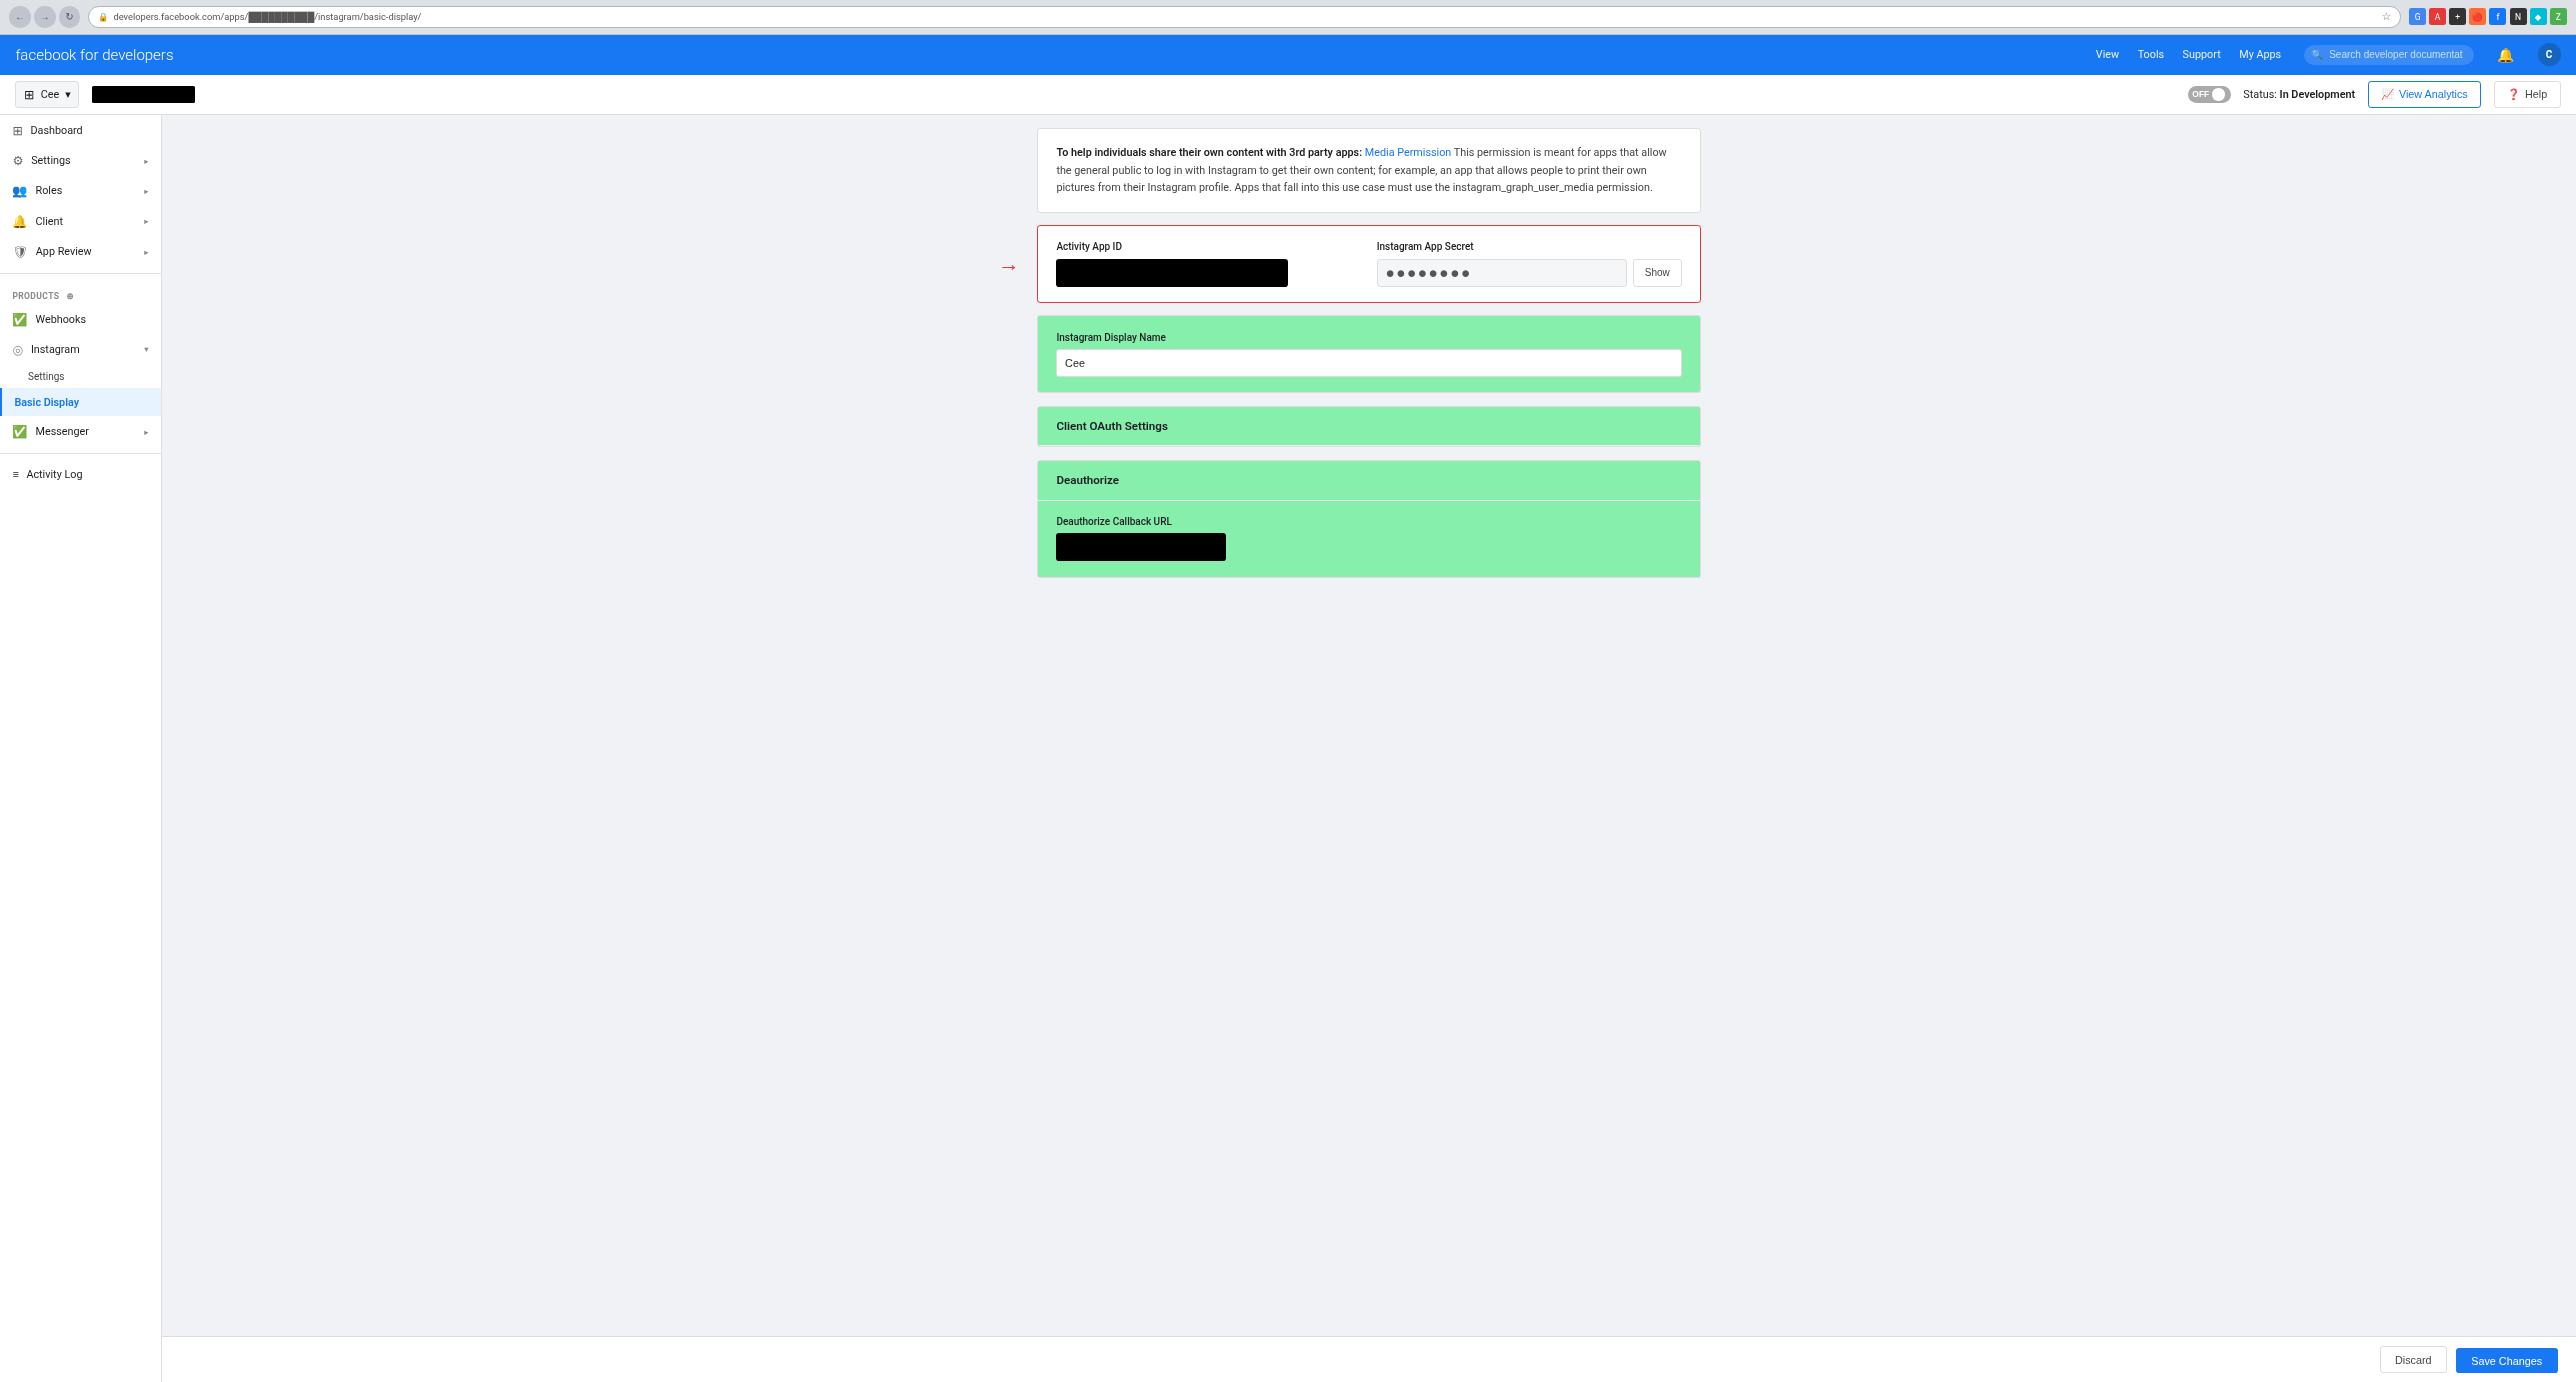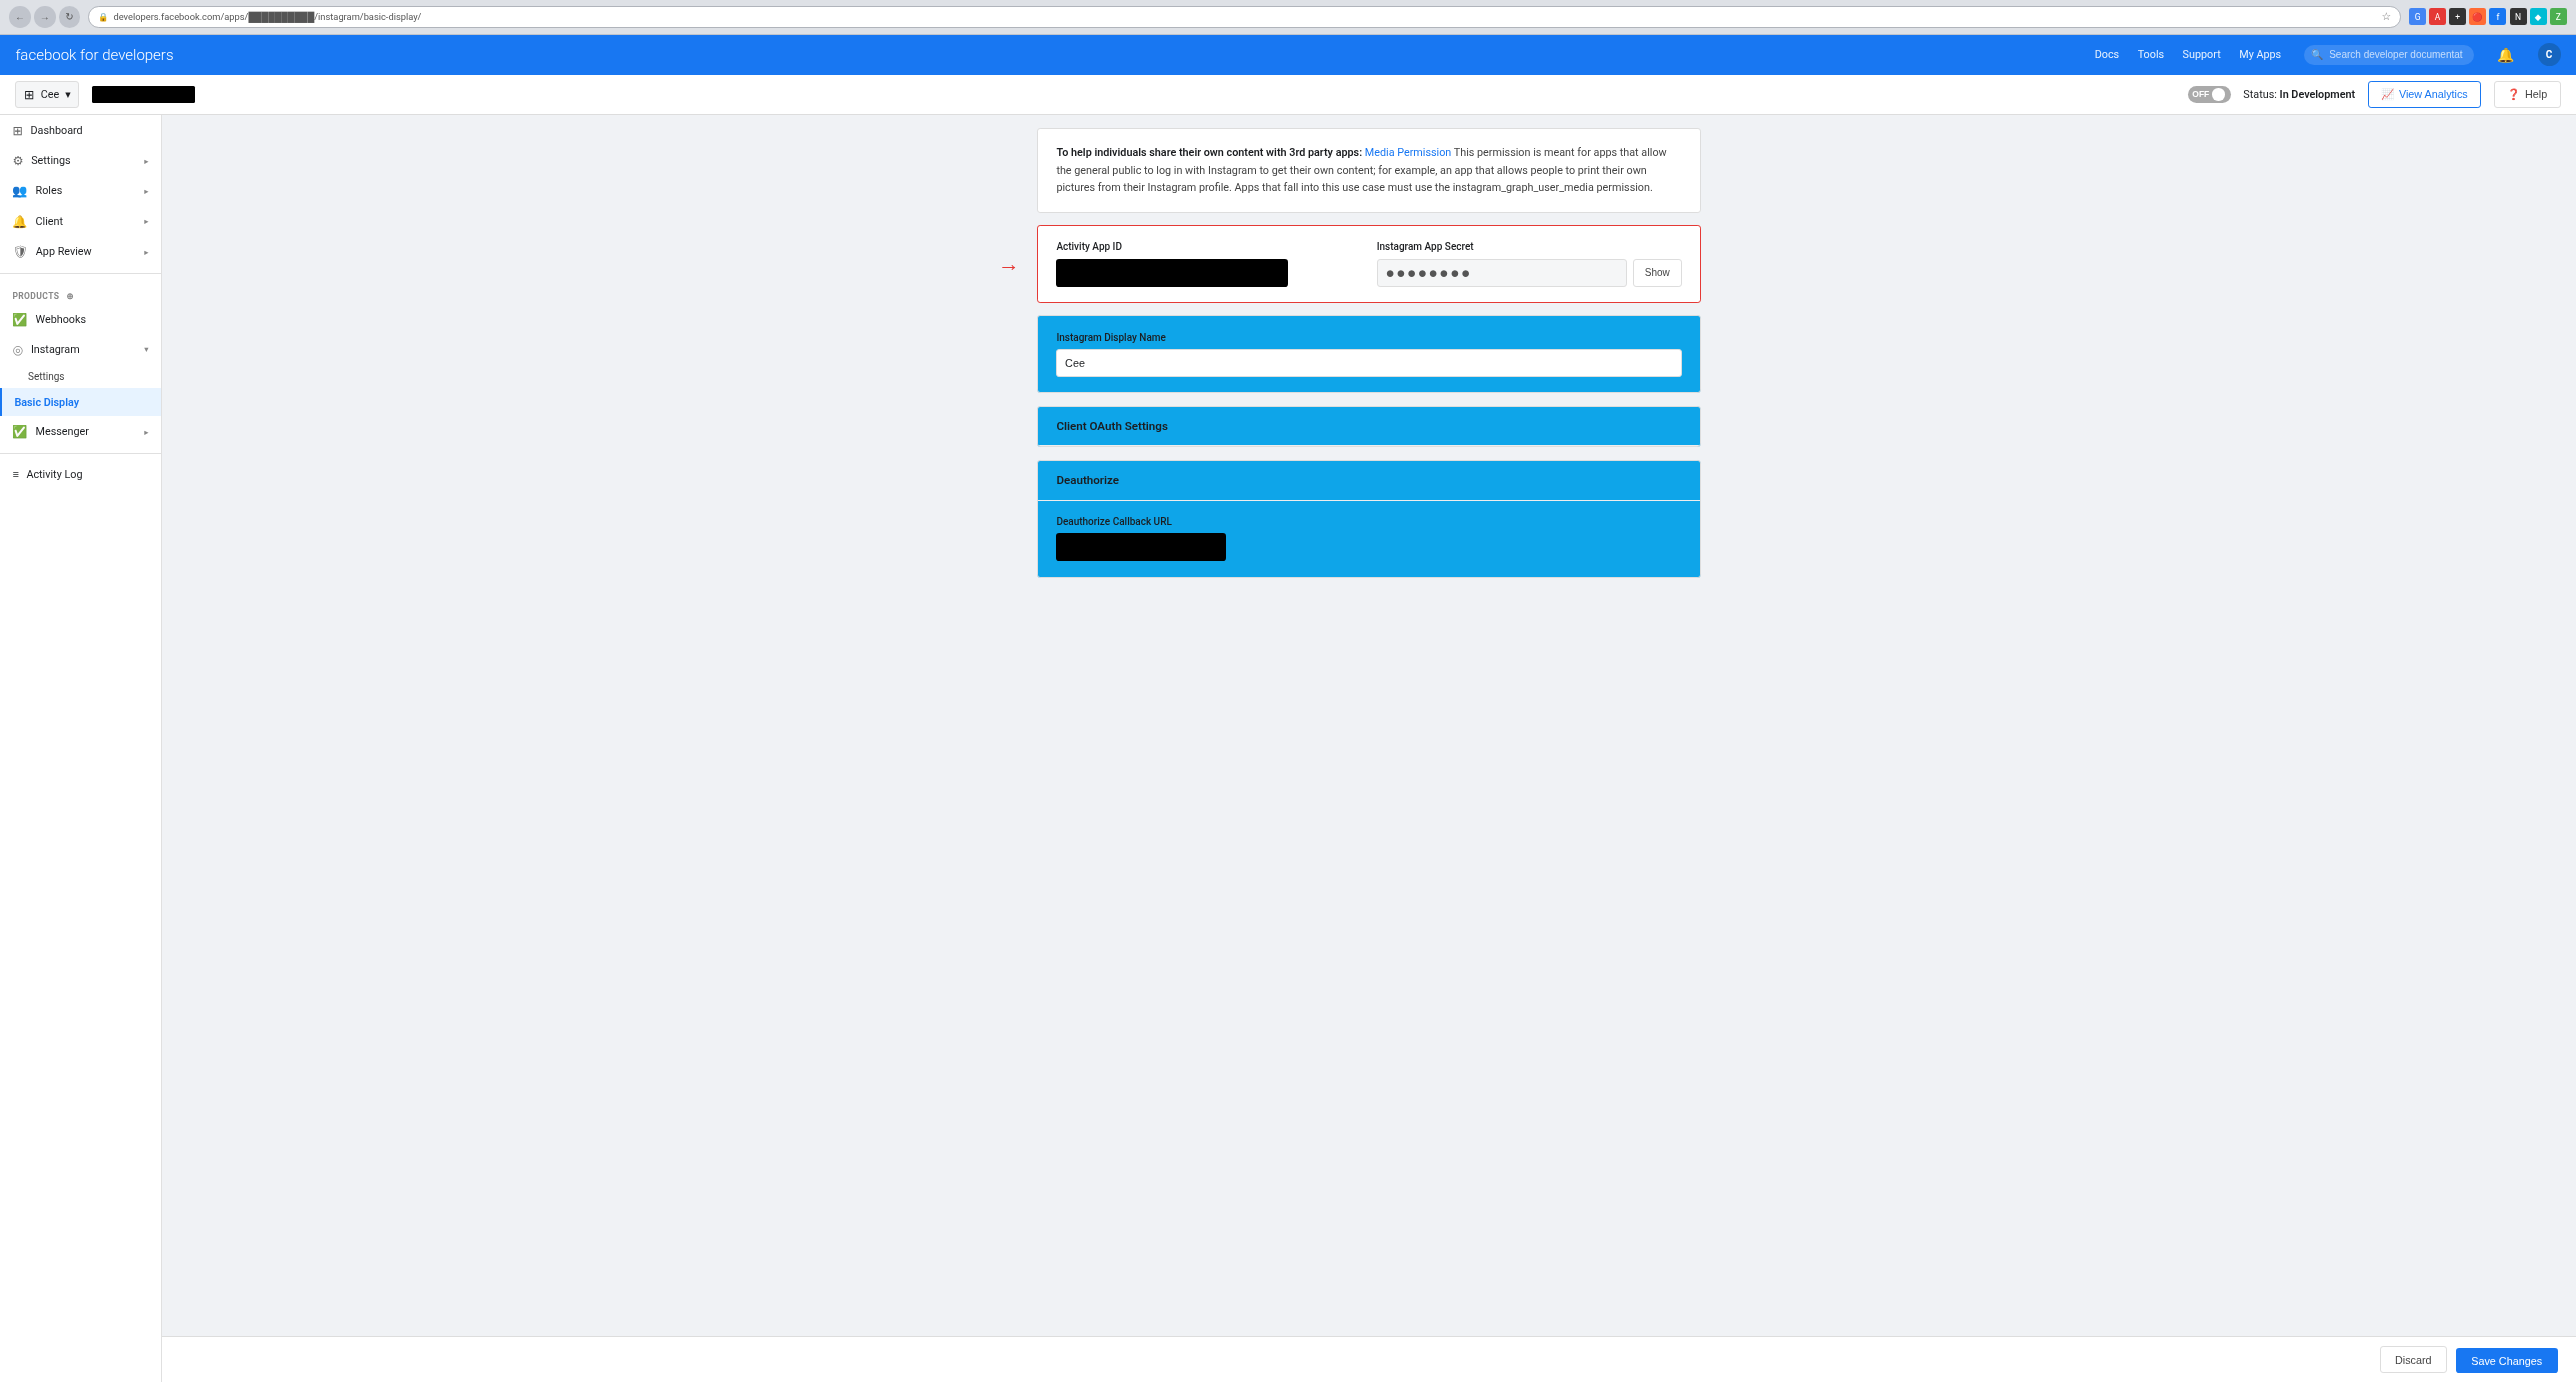--- a/index.html
+++ b/index.html
@@ -213,21 +213,21 @@
       border-radius: 3.1px; padding: 0 7.7px; font-size: 15.4px; color: #555;
       letter-spacing: 1.5px;
     }
     .show-btn {
       height: 28px; padding: 0 10.8px; background: white; border: 0.8px solid #ddd;
       border-radius: 3.1px; cursor: pointer; font-size: 10px; color: #444; font-weight: 500;
     }
 
     
     .section-card {
-      background: #0ea5e9; border: 0.8px solid #ddd; border-radius: 3.1px;
+      background: #86efac; border: 0.8px solid #ddd; border-radius: 3.1px;
       margin-bottom: 12.4px; overflow: hidden;
     }
     .section-header {
       padding: 12.4px 18.5px; border-bottom: 0.8px solid #eee;
       font-size: 11.6px; font-weight: 600; color: #1c1e21;
     }
     .section-body { padding: 15.4px 18.5px; }
     .form-field { margin-bottom: 12.4px; }
     .form-field:last-child { margin-bottom: 0; }
     .form-input {
@@ -289,21 +289,21 @@
     <div class="browser-ext-icon" style="background:#00bcd4;color:white;">◆</div>
     <div class="browser-ext-icon" style="background:#4CAF50;color:white;">Z</div>
   </div>
 </div>
 
 <nav class="top-navbar">
   <div class="fb-logo">
     <span>facebook</span><span> for developers</span>
   </div>
   <div class="top-nav-links">
-    <a class="top-nav-link">Docs</a>
+    <a class="top-nav-link">View</a>
     <a class="top-nav-link">Tools</a>
     <a class="top-nav-link">Support</a>
     <a class="top-nav-link">My Apps</a>
   </div>
   <div class="top-search-wrap">
     <span class="search-icon">🔍</span>
     <input class="top-search-input" type="text" placeholder="Search developer documentation" style="">
   </div>
   <button class="notif-btn">🔔</button>
   <div class="avatar-circle">C</div>

